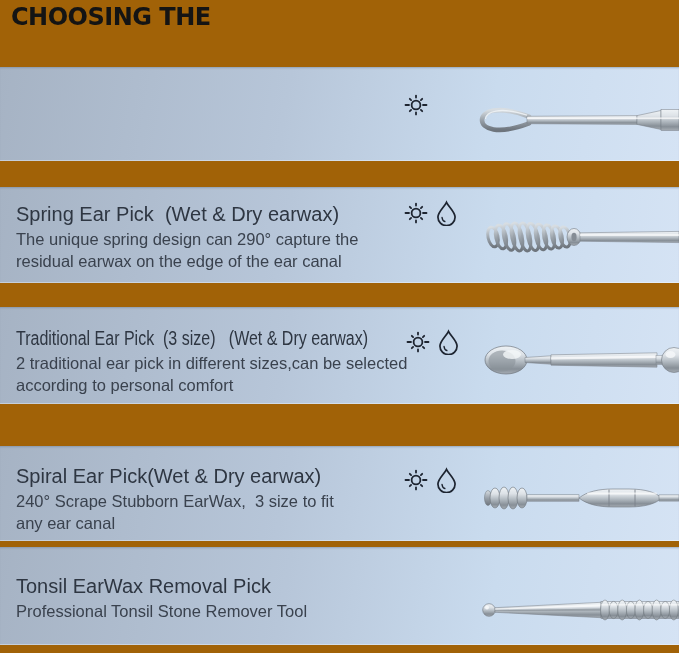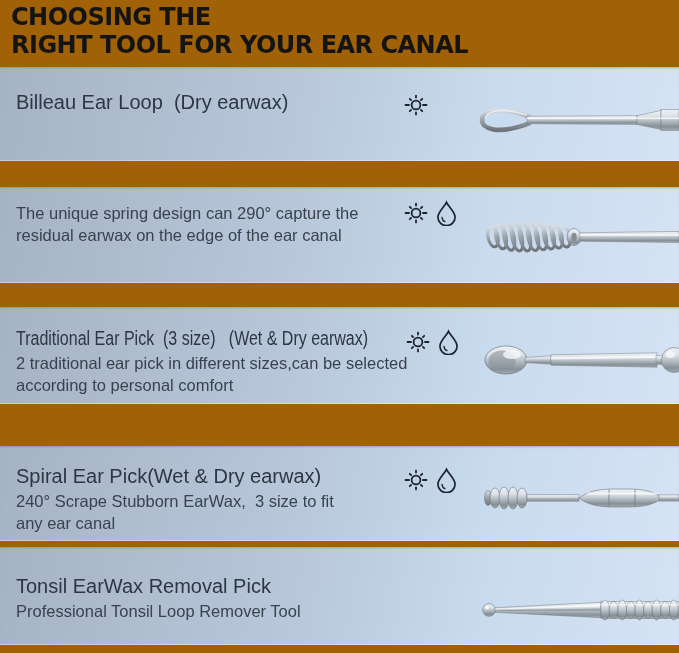--- a/index.html
+++ b/index.html
@@ -61,26 +61,24 @@
       <stop offset="0.5" stop-color="#9aa2aa"></stop>
       <stop offset="1" stop-color="#6e757d"></stop>
     </linearGradient>
   </defs>
 </svg>
 
 <div class="page">
 
   <div class="title">
     <div>CHOOSING THE</div>
-    <div>RIGHT TOOL FOR YOUR EAR CANAL</div>
   </div>
 
   <section class="band b1">
     <div class="txt">
-      <h2 class="heading">Billeau Ear Loop  (Dry earwax)</h2>
     </div>
     <div class="icons">
       <svg width="24" height="24" viewBox="0 0 24 24">
         <g stroke="#1d2430" stroke-width="1.8" stroke-linecap="round" fill="none">
           <circle cx="12" cy="12" r="4.4"></circle>
           <line x1="1.5" y1="12" x2="5" y2="12"></line>
             <line x1="19" y1="12" x2="22.5" y2="12"></line>
           <line x1="12" y1="2.6" x2="12" y2="4.6"></line>
             <line x1="12" y1="19.4" x2="12" y2="21.4"></line>
           <line x1="5.8" y1="5.8" x2="7.1" y2="7.1"></line>
@@ -95,20 +93,21 @@
       <path d="M68 48.2 C40 39,27 45,26.5 52" fill="none" stroke="#f0f3f6" stroke-width="1.3" opacity="0.85"></path>
       <polygon points="68,49.3 178,48.6 178,57.4 68,56.7" fill="url(#steel)" stroke="#767d85" stroke-width="0.5"></polygon>
       <polygon points="178,48.6 202,43.5 202,62.5 178,57.4" fill="url(#steel)" stroke="#767d85" stroke-width="0.5"></polygon>
       <rect x="202" y="42.5" width="18" height="21" fill="url(#steel)" stroke="#767d85" stroke-width="0.5"></rect>
       <rect x="68" y="50.4" width="152" height="1.7" fill="#ffffff" opacity="0.7"></rect>
     </svg>
   </section>
 
   <section class="band b2">
     <div class="txt">
+      <h2 class="heading">Spring Ear Pick  (Wet &amp; Dry earwax)</h2>
       <p class="desc">The unique spring design can 290° capture the
 residual earwax on the edge of the ear canal</p>
     </div>
     <div class="icons">
       <svg width="24" height="24" viewBox="0 0 24 24">
         <g stroke="#1d2430" stroke-width="1.8" stroke-linecap="round" fill="none">
           <circle cx="12" cy="12" r="4.4"></circle>
           <line x1="1.5" y1="12" x2="5" y2="12"></line>
             <line x1="19" y1="12" x2="22.5" y2="12"></line>
           <line x1="12" y1="2.6" x2="12" y2="4.6"></line>
@@ -218,21 +217,21 @@
       <line x1="150" y1="43.6" x2="150" y2="60.4" stroke="#7a828a" stroke-width="0.9"></line>
       <line x1="176" y1="43.4" x2="176" y2="60.6" stroke="#7a828a" stroke-width="0.9"></line>
       <rect x="128" y="46.6" width="70" height="2" rx="1" fill="#ffffff" opacity="0.65"></rect>
       <rect x="200" y="48.9" width="20" height="6.2" fill="url(#steel)" stroke="#767d85" stroke-width="0.5"></rect>
     </svg>
   </section>
 
   <section class="band b5">
     <div class="txt">
       <h2 class="heading">Tonsil EarWax Removal Pick</h2>
-      <p class="desc">Professional Tonsil Loop Remover Tool</p>
+      <p class="desc">Professional Tonsil Stone Remover Tool</p>
     </div>
     <svg class="tool" viewBox="0 0 220 98">
       <circle cx="30" cy="63" r="6.3" fill="url(#steel)" stroke="#6f767e" stroke-width="0.6"></circle>
       <circle cx="28" cy="60.5" r="2" fill="#f6f8fa" opacity="0.9"></circle>
       <polygon points="36,60.7 142,55.3 142,70.7 36,65.3" fill="url(#steel)" stroke="#767d85" stroke-width="0.5"></polygon>
       <polygon points="36,61.6 142,57.2 142,59.6 36,62.5" fill="#ffffff" opacity="0.7"></polygon>
       <polygon points="36,63.2 142,61.5 142,63.8 36,64" fill="#7c838a" opacity="0.55"></polygon>
       <rect x="142" y="54.5" width="78" height="17" fill="url(#steel)" stroke="#767d85" stroke-width="0.5"></rect>
       <g fill="url(#steel)" stroke="#6b7278" stroke-width="0.5">
         <ellipse cx="146" cy="63" rx="4.4" ry="10"></ellipse>

